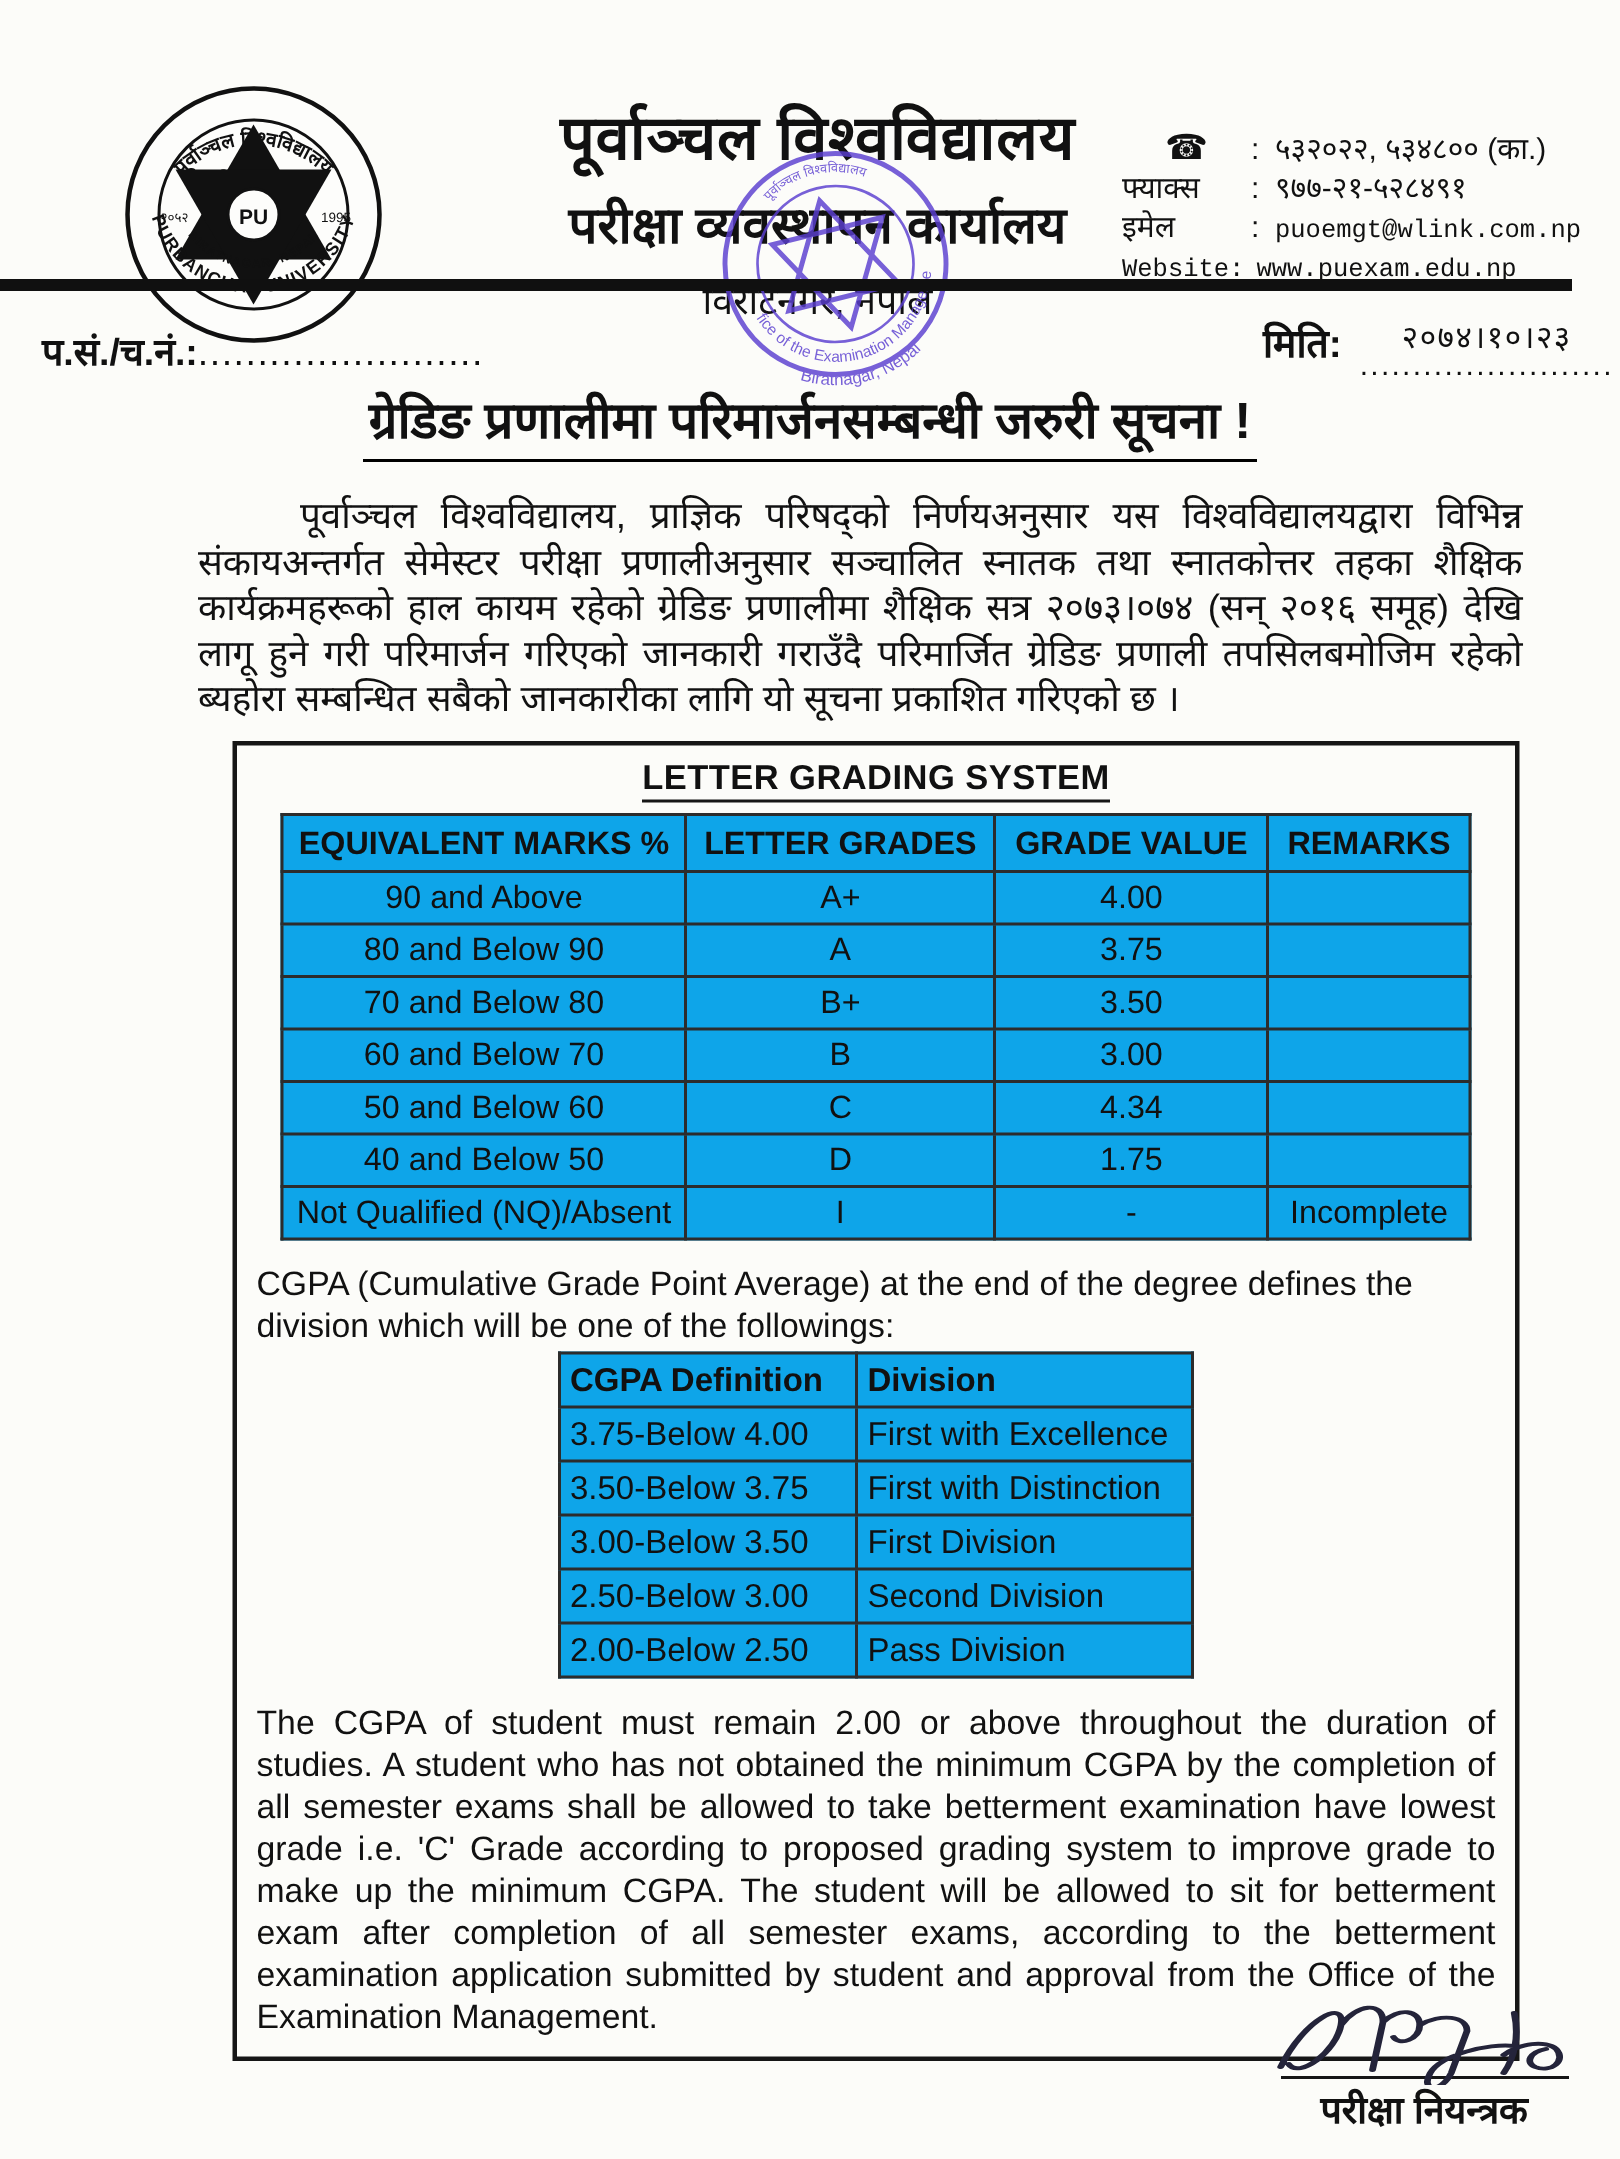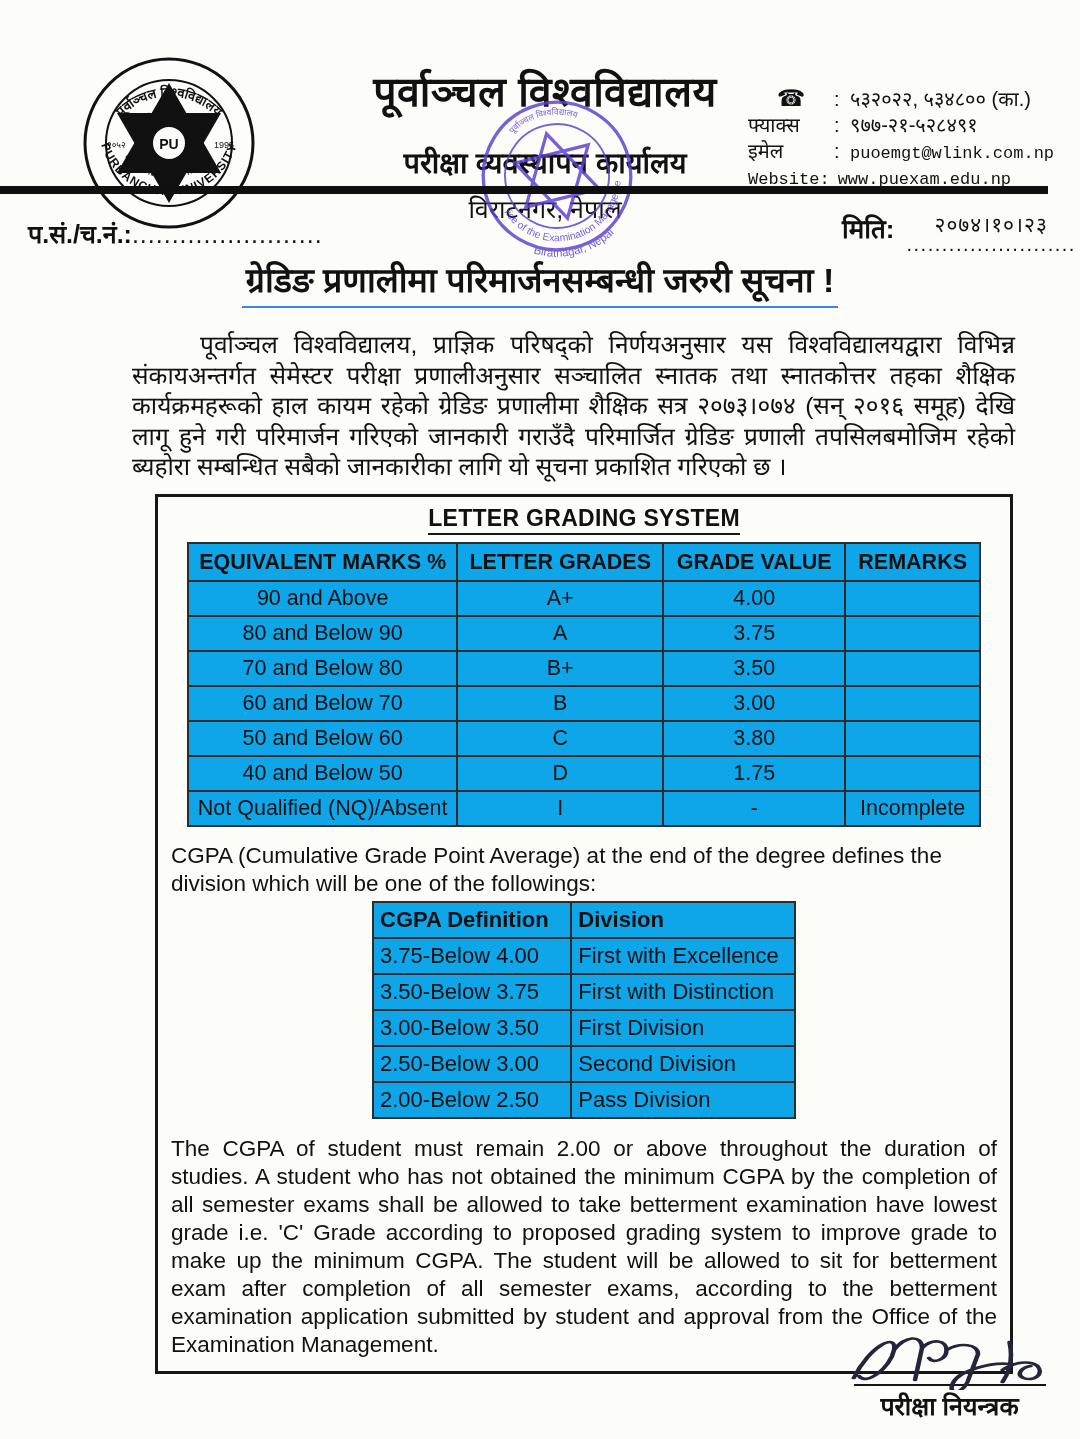--- a/index.html
+++ b/index.html
@@ -10,21 +10,21 @@
     font-family: "Liberation Sans", sans-serif;
     color: #111;
     overflow: hidden;
   }
   .abs { position: absolute; }
 
   
   .logo-wrap { left:82px; top:56px; width:174px; height:178px; }
   .head-center { left:305px; top:62px; width:480px; text-align:center; }
   .uni-name { font-size:41px; font-weight:bold; letter-spacing:0.5px; }
-  .office-name { font-size:29px; font-weight:bold; margin-top:24px; }
+  .office-name { font-size:34px; font-weight:bold; margin-top:8px; }
   .location { font-size:25px; margin-top:10px; }
 
   .contact { left:748px; top:86px; width:315px; font-size:20px; line-height:25px; }
   .crow { display:flex; align-items:baseline; margin-bottom:1px; }
   .clabel { display:inline-block; width:86px; flex:0 0 86px; }
   .clabel.icon-cell { text-align:center; font-size:23px; }
   .ccolon { flex:0 0 16px; }
   .cval { white-space:nowrap; }
   .serif { font-family:Liberation Mono, monospace; font-size:17px; }
 
@@ -38,21 +38,21 @@
   .refno .dots { font-weight:normal; letter-spacing:1px; }
   .date-block { position:absolute; left:842px; top:0; display:flex; align-items:flex-end; }
   .date-label { font-size:26px; font-weight:bold; margin-right:12px; padding-bottom:4px; }
   .date-stack { display:flex; flex-direction:column; align-items:center; }
   .date-value { font-size:21px; letter-spacing:1px;text-align:center; }
   .date-dots { font-size:20px; letter-spacing:1.5px; line-height:12px; }
 
   
   .title-wrap { left:0; top:256px; width:1080px; text-align:center; }
   .notice-title { display:inline-block; font-size:34px; font-weight:bold;
-    border-bottom:2px solid #3b82f6; padding:0 4px 4px; }
+    border-bottom:2px solid #000000; padding:0 4px 4px; }
 
   .body-para { left:132px; top:330px; width:883px; font-size:24.5px; line-height:30.5px;
     text-align:justify; text-indent:68px; }
 
   
   .outer-box { left:155px; top:494px; width:858px; border:3px solid #161616; padding:8px 0 12px; }
   .lgs-title-wrap { text-align:center; }
   .lgs-title { display:inline-block; font-size:23px; font-weight:bold;
     border-bottom:2.5px solid #161616; padding-bottom:1px; letter-spacing:0.3px; }
 
@@ -223,21 +223,21 @@
       </tr>
       <tr>
         <td>60 and Below 70</td>
         <td>B</td>
         <td>3.00</td>
         <td></td>
       </tr>
       <tr>
         <td>50 and Below 60</td>
         <td>C</td>
-        <td>3.80</td>
+        <td>4.34</td>
         <td></td>
       </tr>
       <tr>
         <td>40 and Below 50</td>
         <td>D</td>
         <td>1.75</td>
         <td></td>
       </tr>
       <tr>
         <td>Not Qualified (NQ)/Absent</td>

